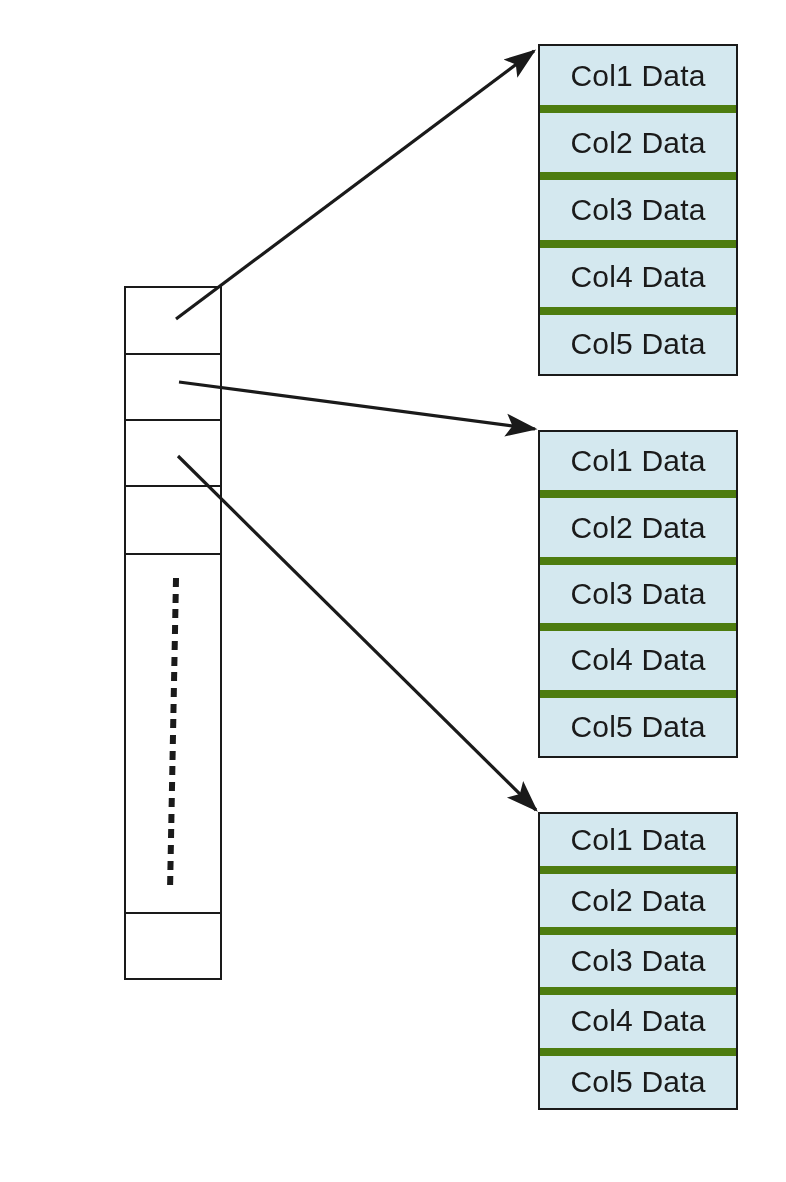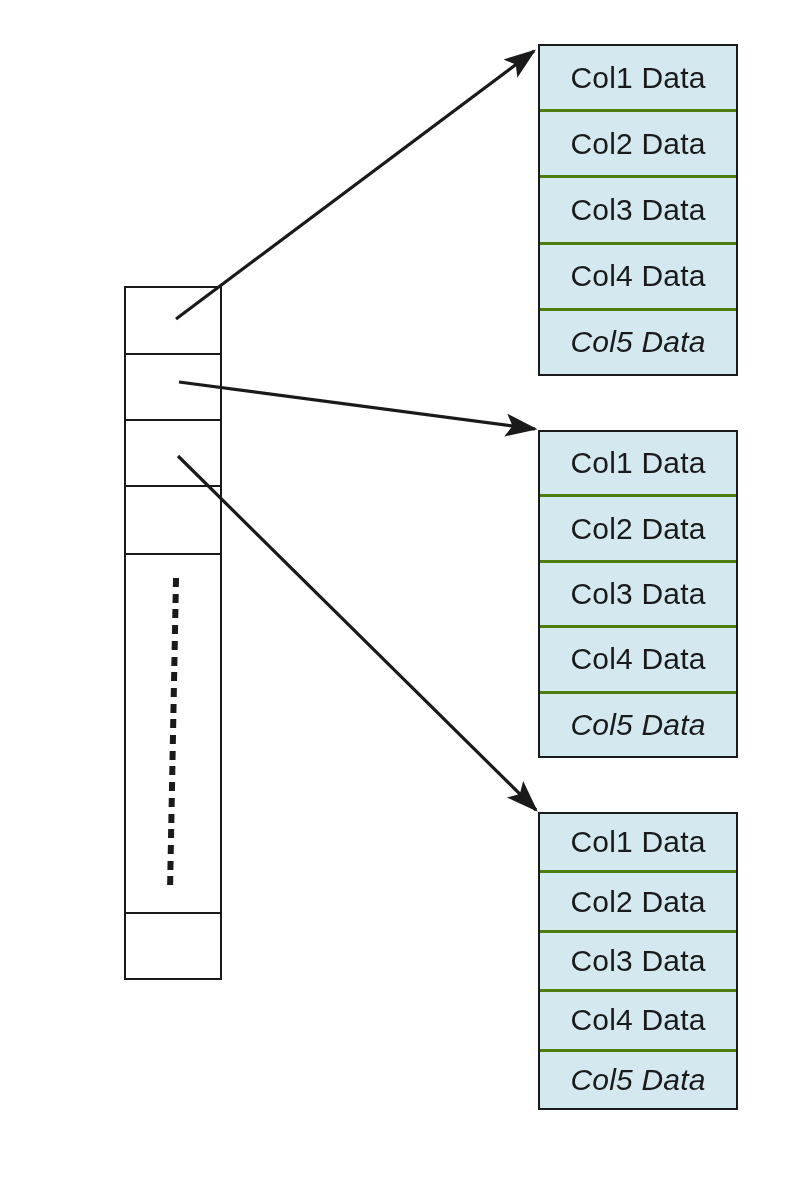--- a/index.html
+++ b/index.html
@@ -74,30 +74,30 @@
     width: 200px;
     box-sizing: border-box;
     border: 2px solid #1a1a1a;
     background: #d4e8ef;
     display: flex;
     flex-direction: column;
   }
   .record-row {
     flex: 1 1 0;
     box-sizing: border-box;
-    border-bottom: 3px solid #4d7c0f;
+    border-bottom: 8px solid #4d7c0f;
     display: flex;
     align-items: center;
     justify-content: center;
     font-size: 30px;
     color: #1a1a1a;
     letter-spacing: 0.2px;
     white-space: nowrap;
   }
-  .record-row:last-child { border-bottom: none; font-style: italic; }
+  .record-row:last-child { border-bottom: none; }
 
   
   .arrow-layer {
     position: absolute;
     left: 0;
     top: 0;
     width: 786px;
     height: 1182px;
     pointer-events: none;
   }

